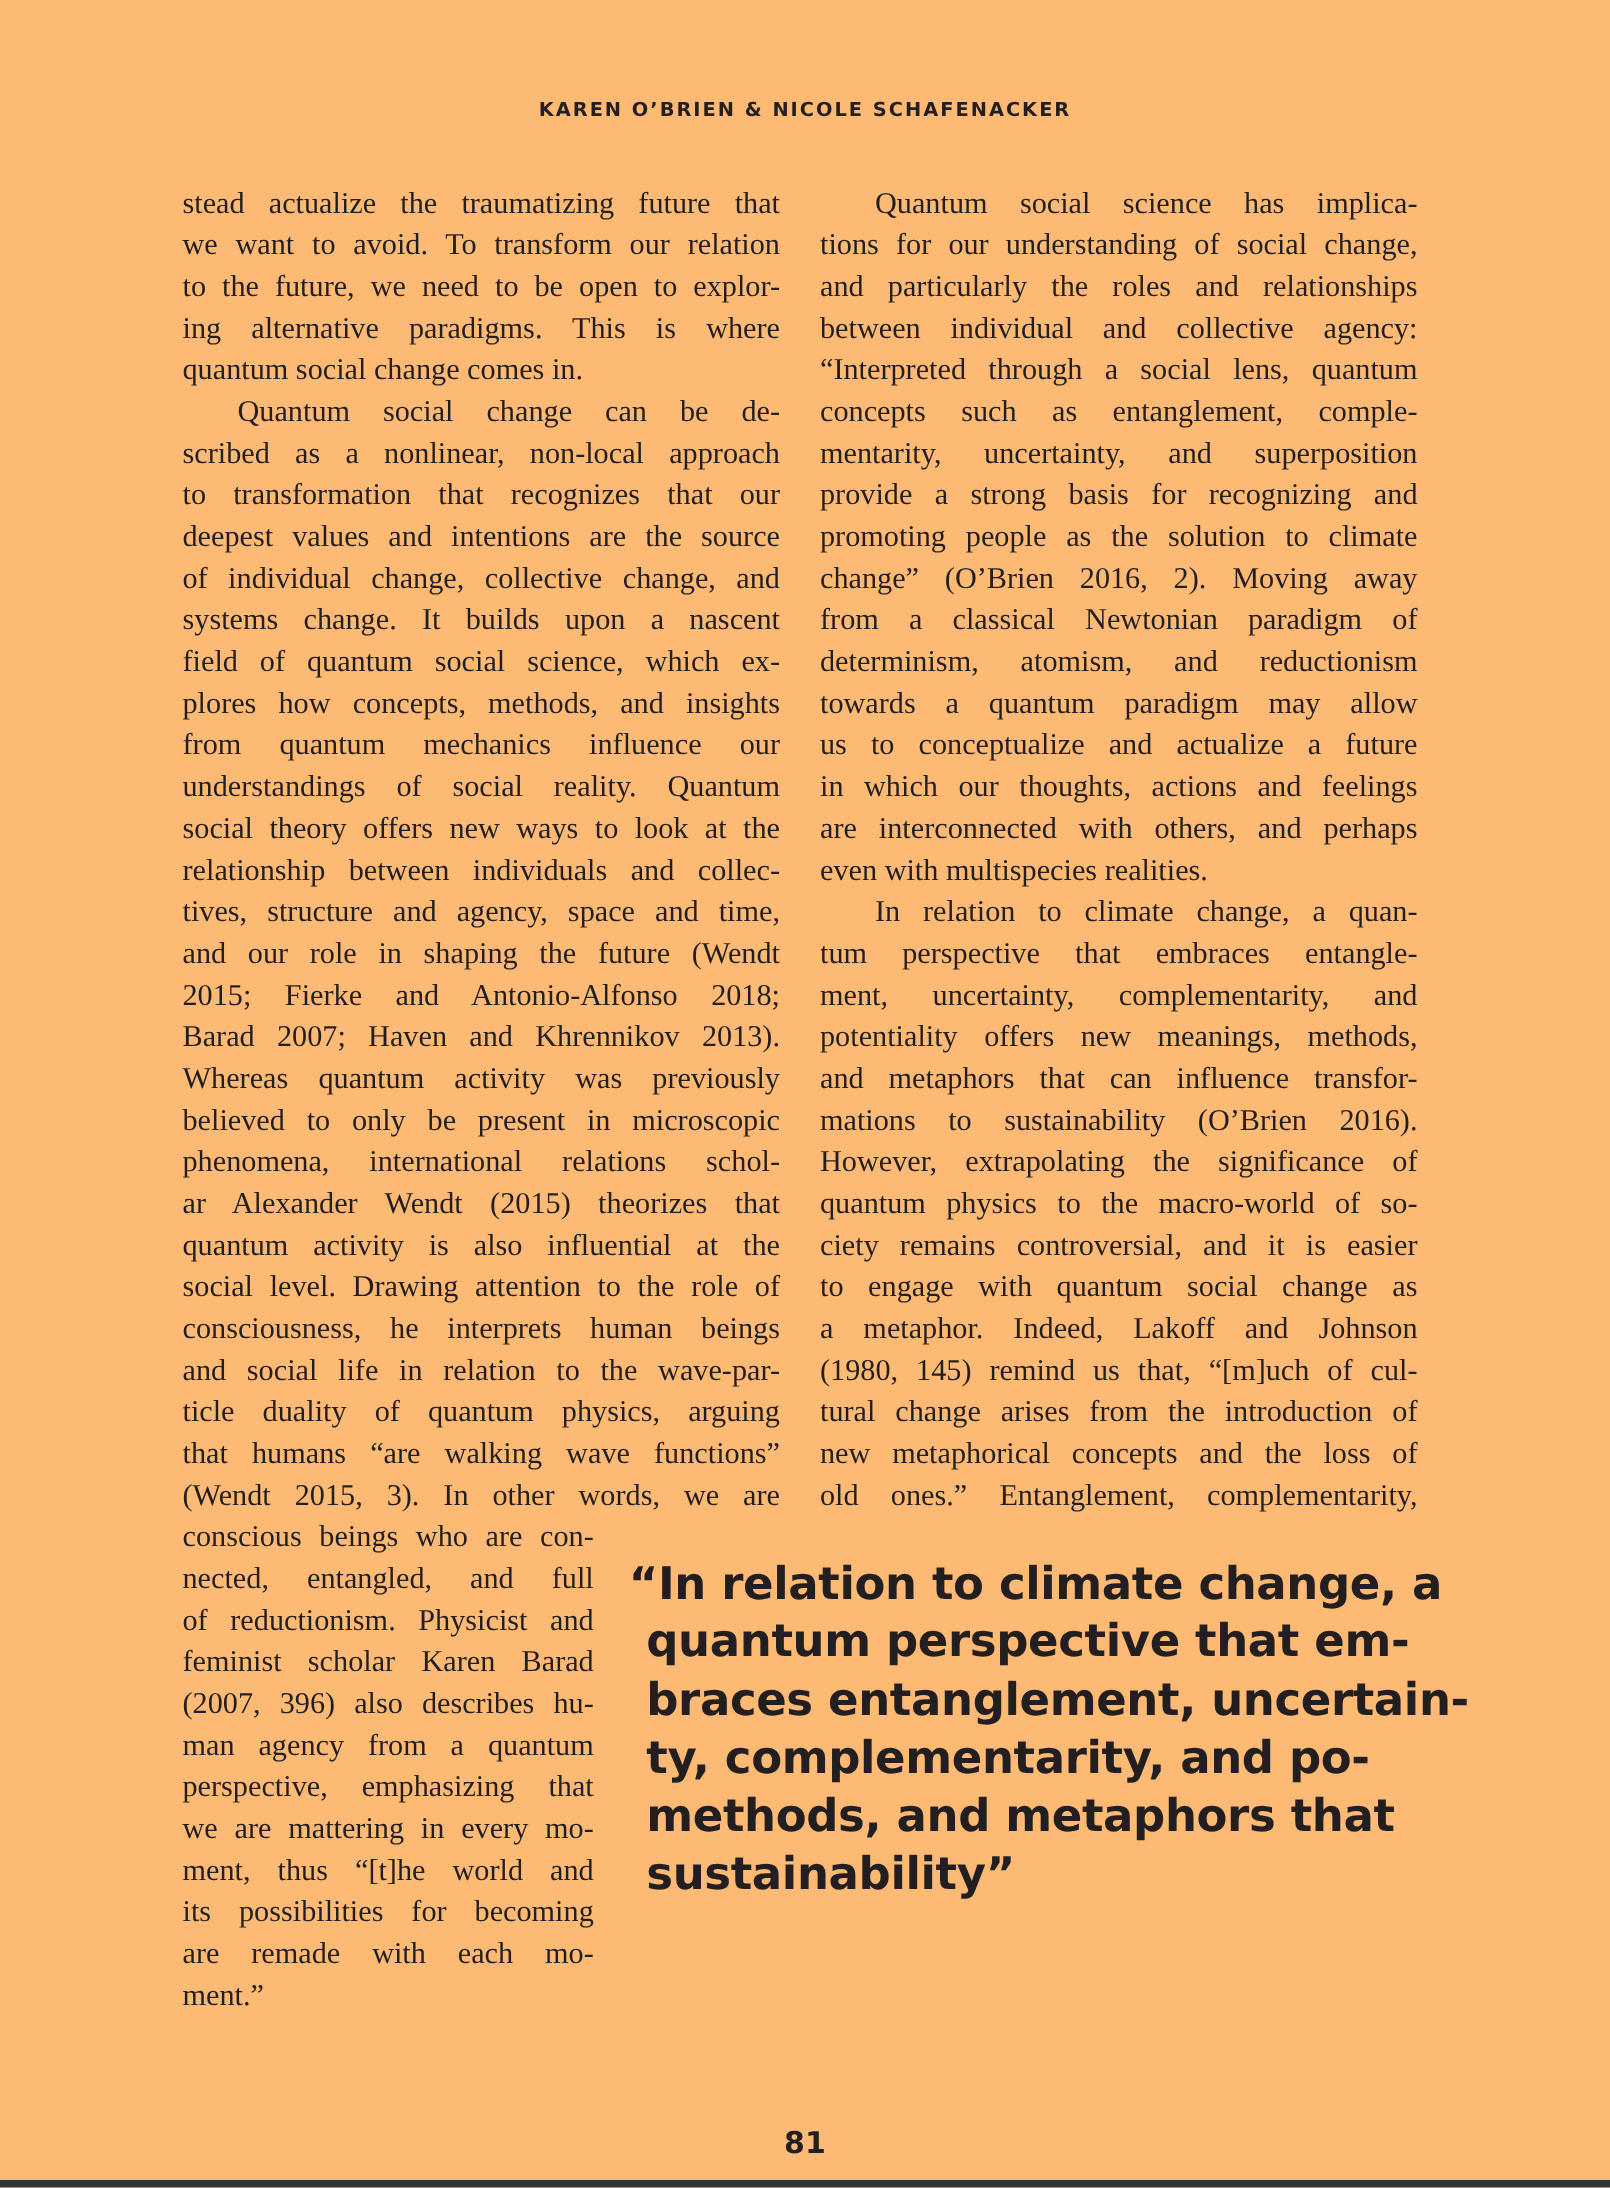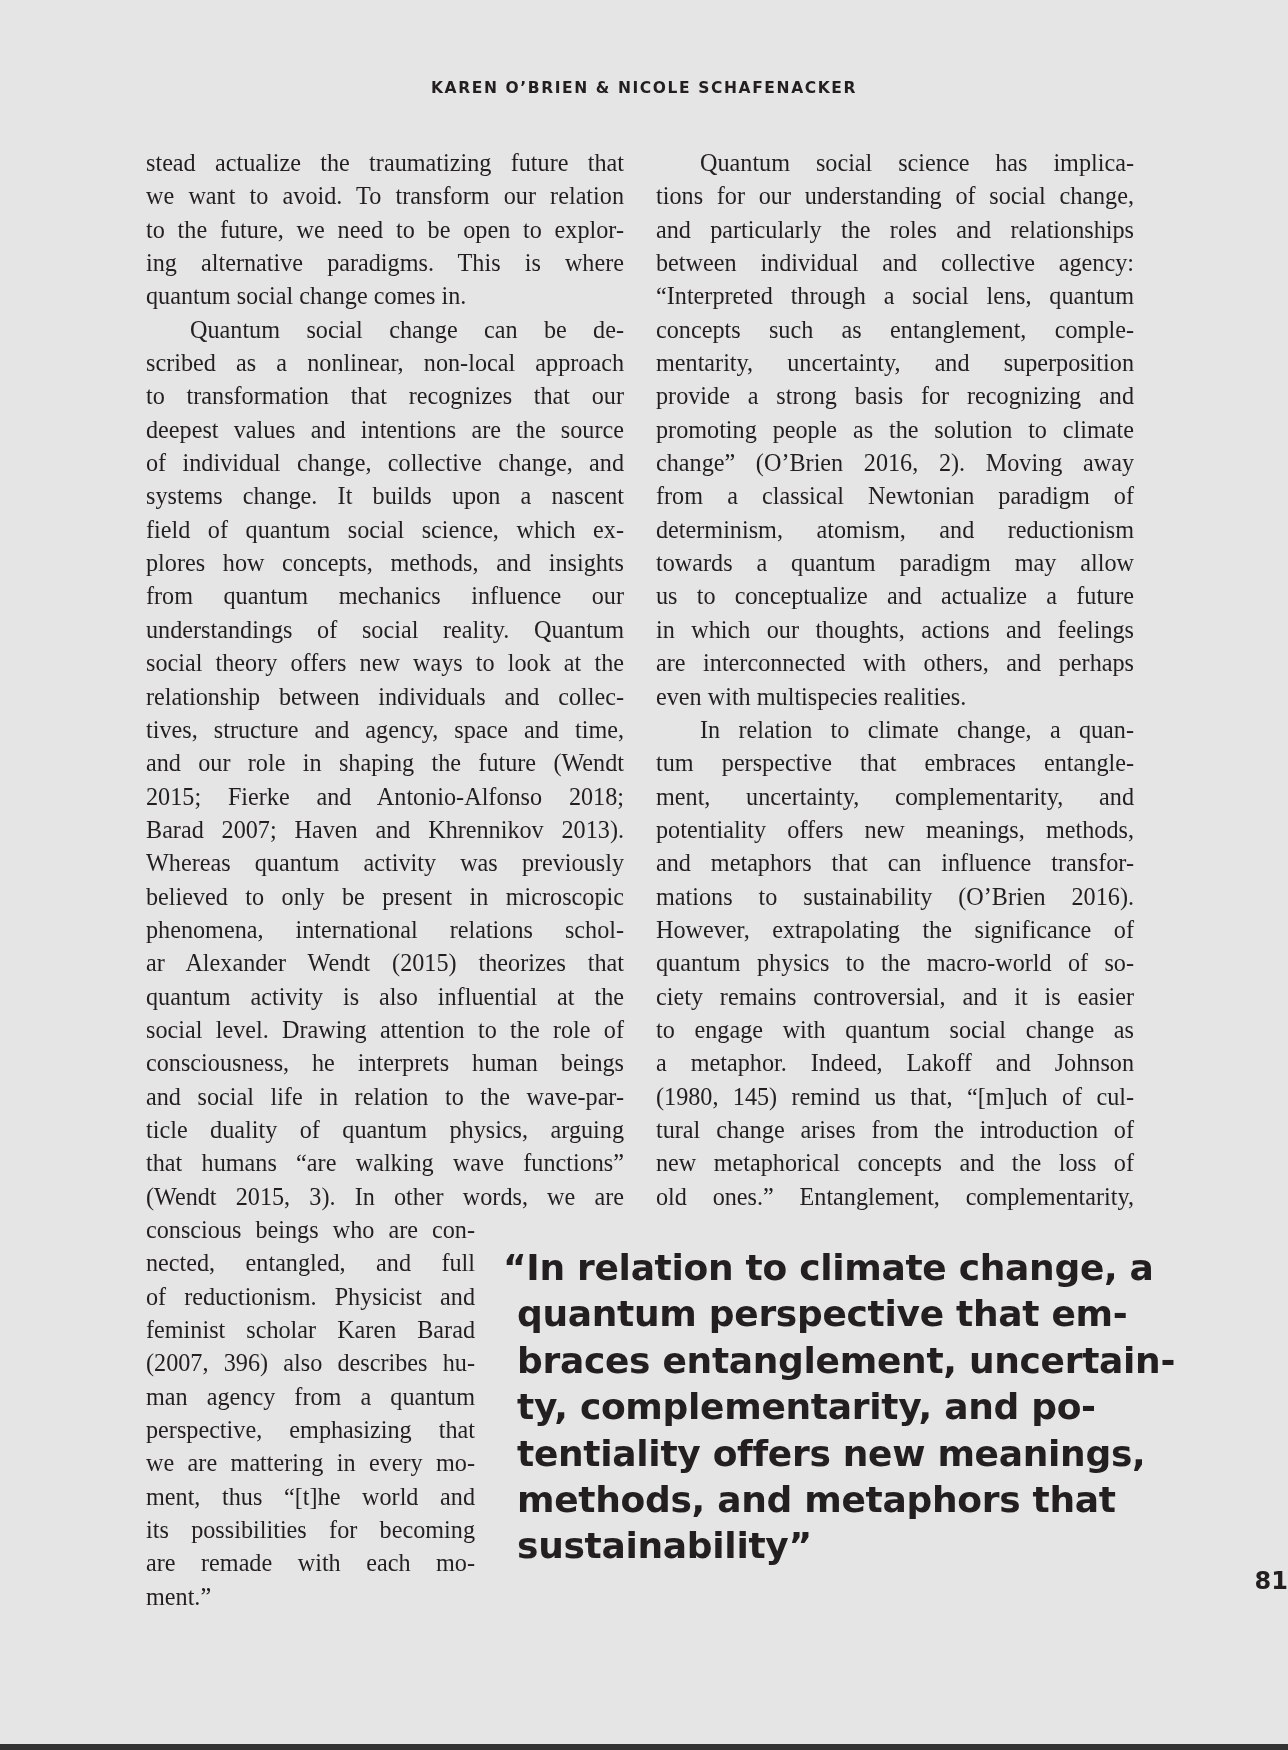--- a/index.html
+++ b/index.html
@@ -13,21 +13,21 @@
       position: relative;
       overflow: hidden;
       color: #231f20;
     }
     .page {
       position: absolute;
       left: 0;
       top: 0;
       width: 1288px;
       height: 1744px;
-      background: #e5e5e5;
+      background: #fdba74;
     }
     .bottom-rule {
       position: absolute;
       left: 0;
       top: 1744px;
       width: 1288px;
       height: 6px;
       background: #333333;
     }
     .running-head {
@@ -92,24 +92,24 @@
     }
     .pull-quote .pq-line {
       display: block;
       white-space: nowrap;
     }
     .pull-quote .pq-line.hang {
       margin-left: 14px;
     }
     .page-number {
       position: absolute;
-      top: 1567px;
-      left: 0;
-      width: 1288px;
-      text-align: right;
+      top: 1700px;
+      left: 0;
+      width: 1288px;
+      text-align: center;
       font-family: "DejaVu Sans", sans-serif;
       font-weight: bold;
       font-size: 24px;
       color: #231f20;
     }
   </style>
 </head>
 <body>
 
 <div class="page">
@@ -199,21 +199,20 @@
     <span class="line">tural change arises from the introduction of</span>
     <span class="line">new metaphorical concepts and the loss of</span>
     <span class="line">old ones.” Entanglement, complementarity,</span>
   </div>
 
   <blockquote class="pull-quote" style="margin:0;">
     <span class="pq-line">“In relation to climate change, a</span>
     <span class="pq-line hang">quantum perspective that em-</span>
     <span class="pq-line hang">braces entanglement, uncertain-</span>
     <span class="pq-line hang">ty, complementarity, and po-</span>
-    <span class="pq-line hang">tentiality offers new meanings,</span>
     <span class="pq-line hang">methods, and metaphors that</span>
     <span class="pq-line hang">sustainability”</span>
   </blockquote>
 
   <div class="page-number">81</div>
 
 </div>
 
 <div class="bottom-rule"></div>
 

